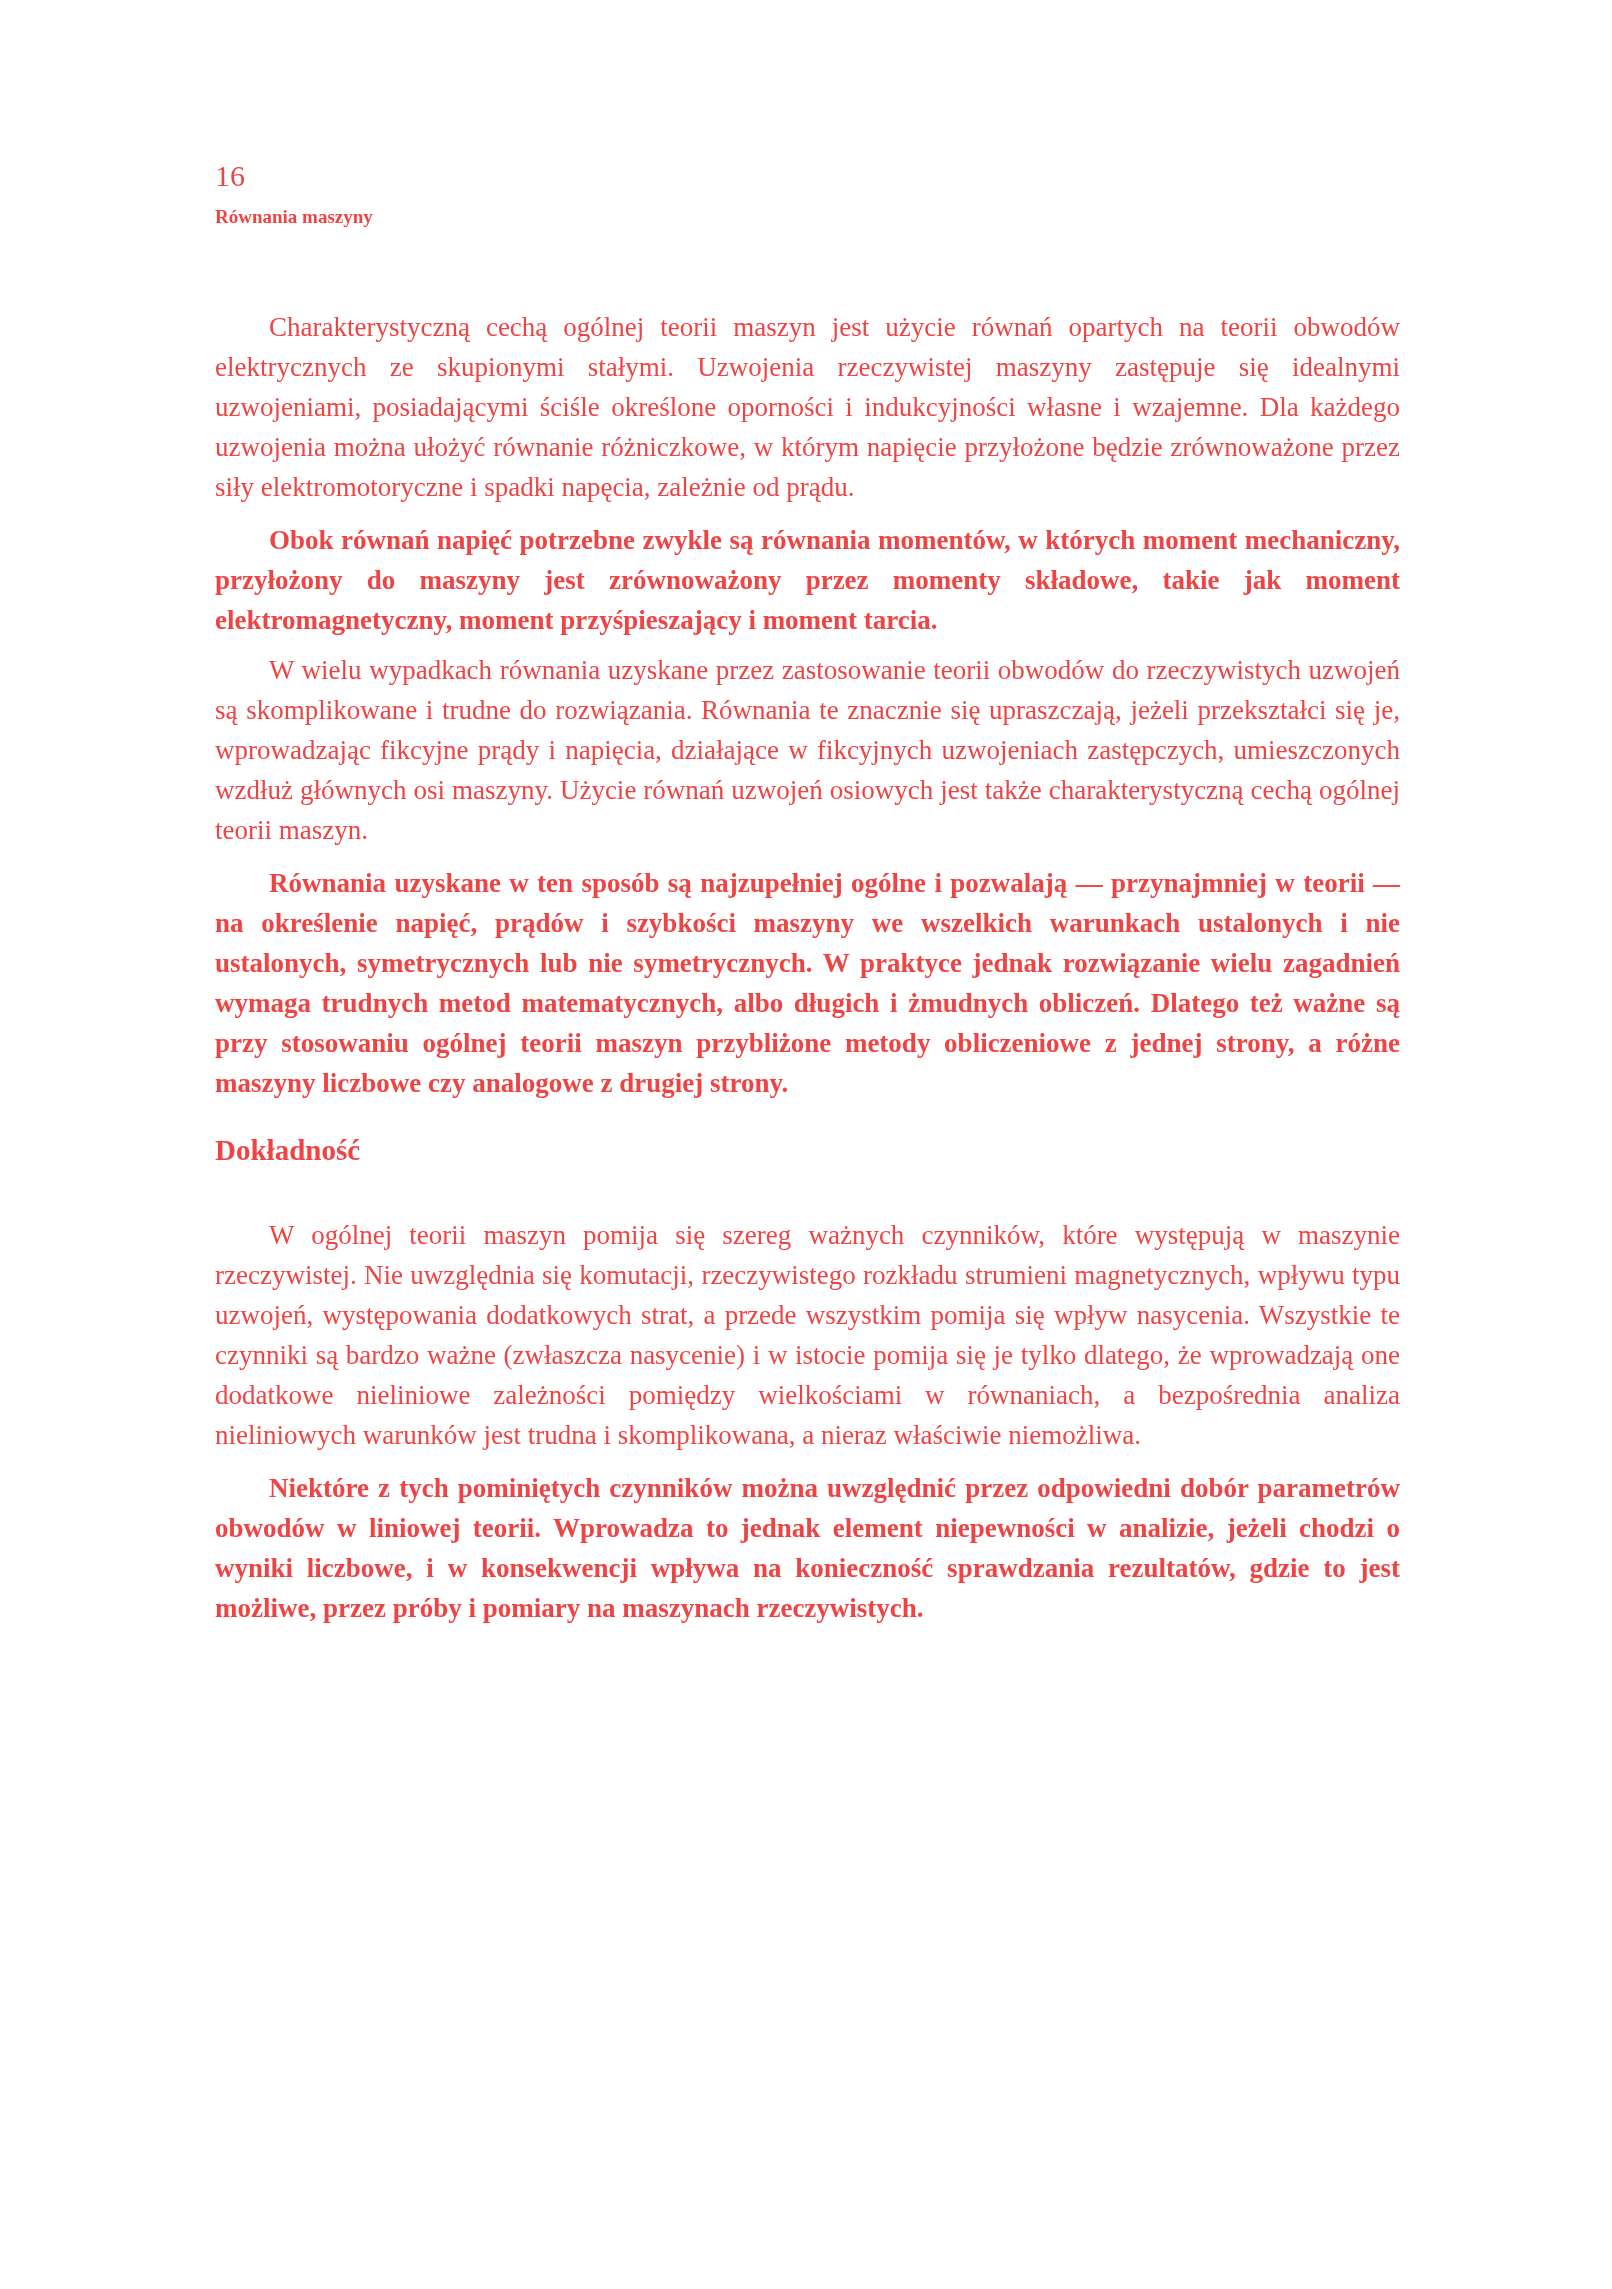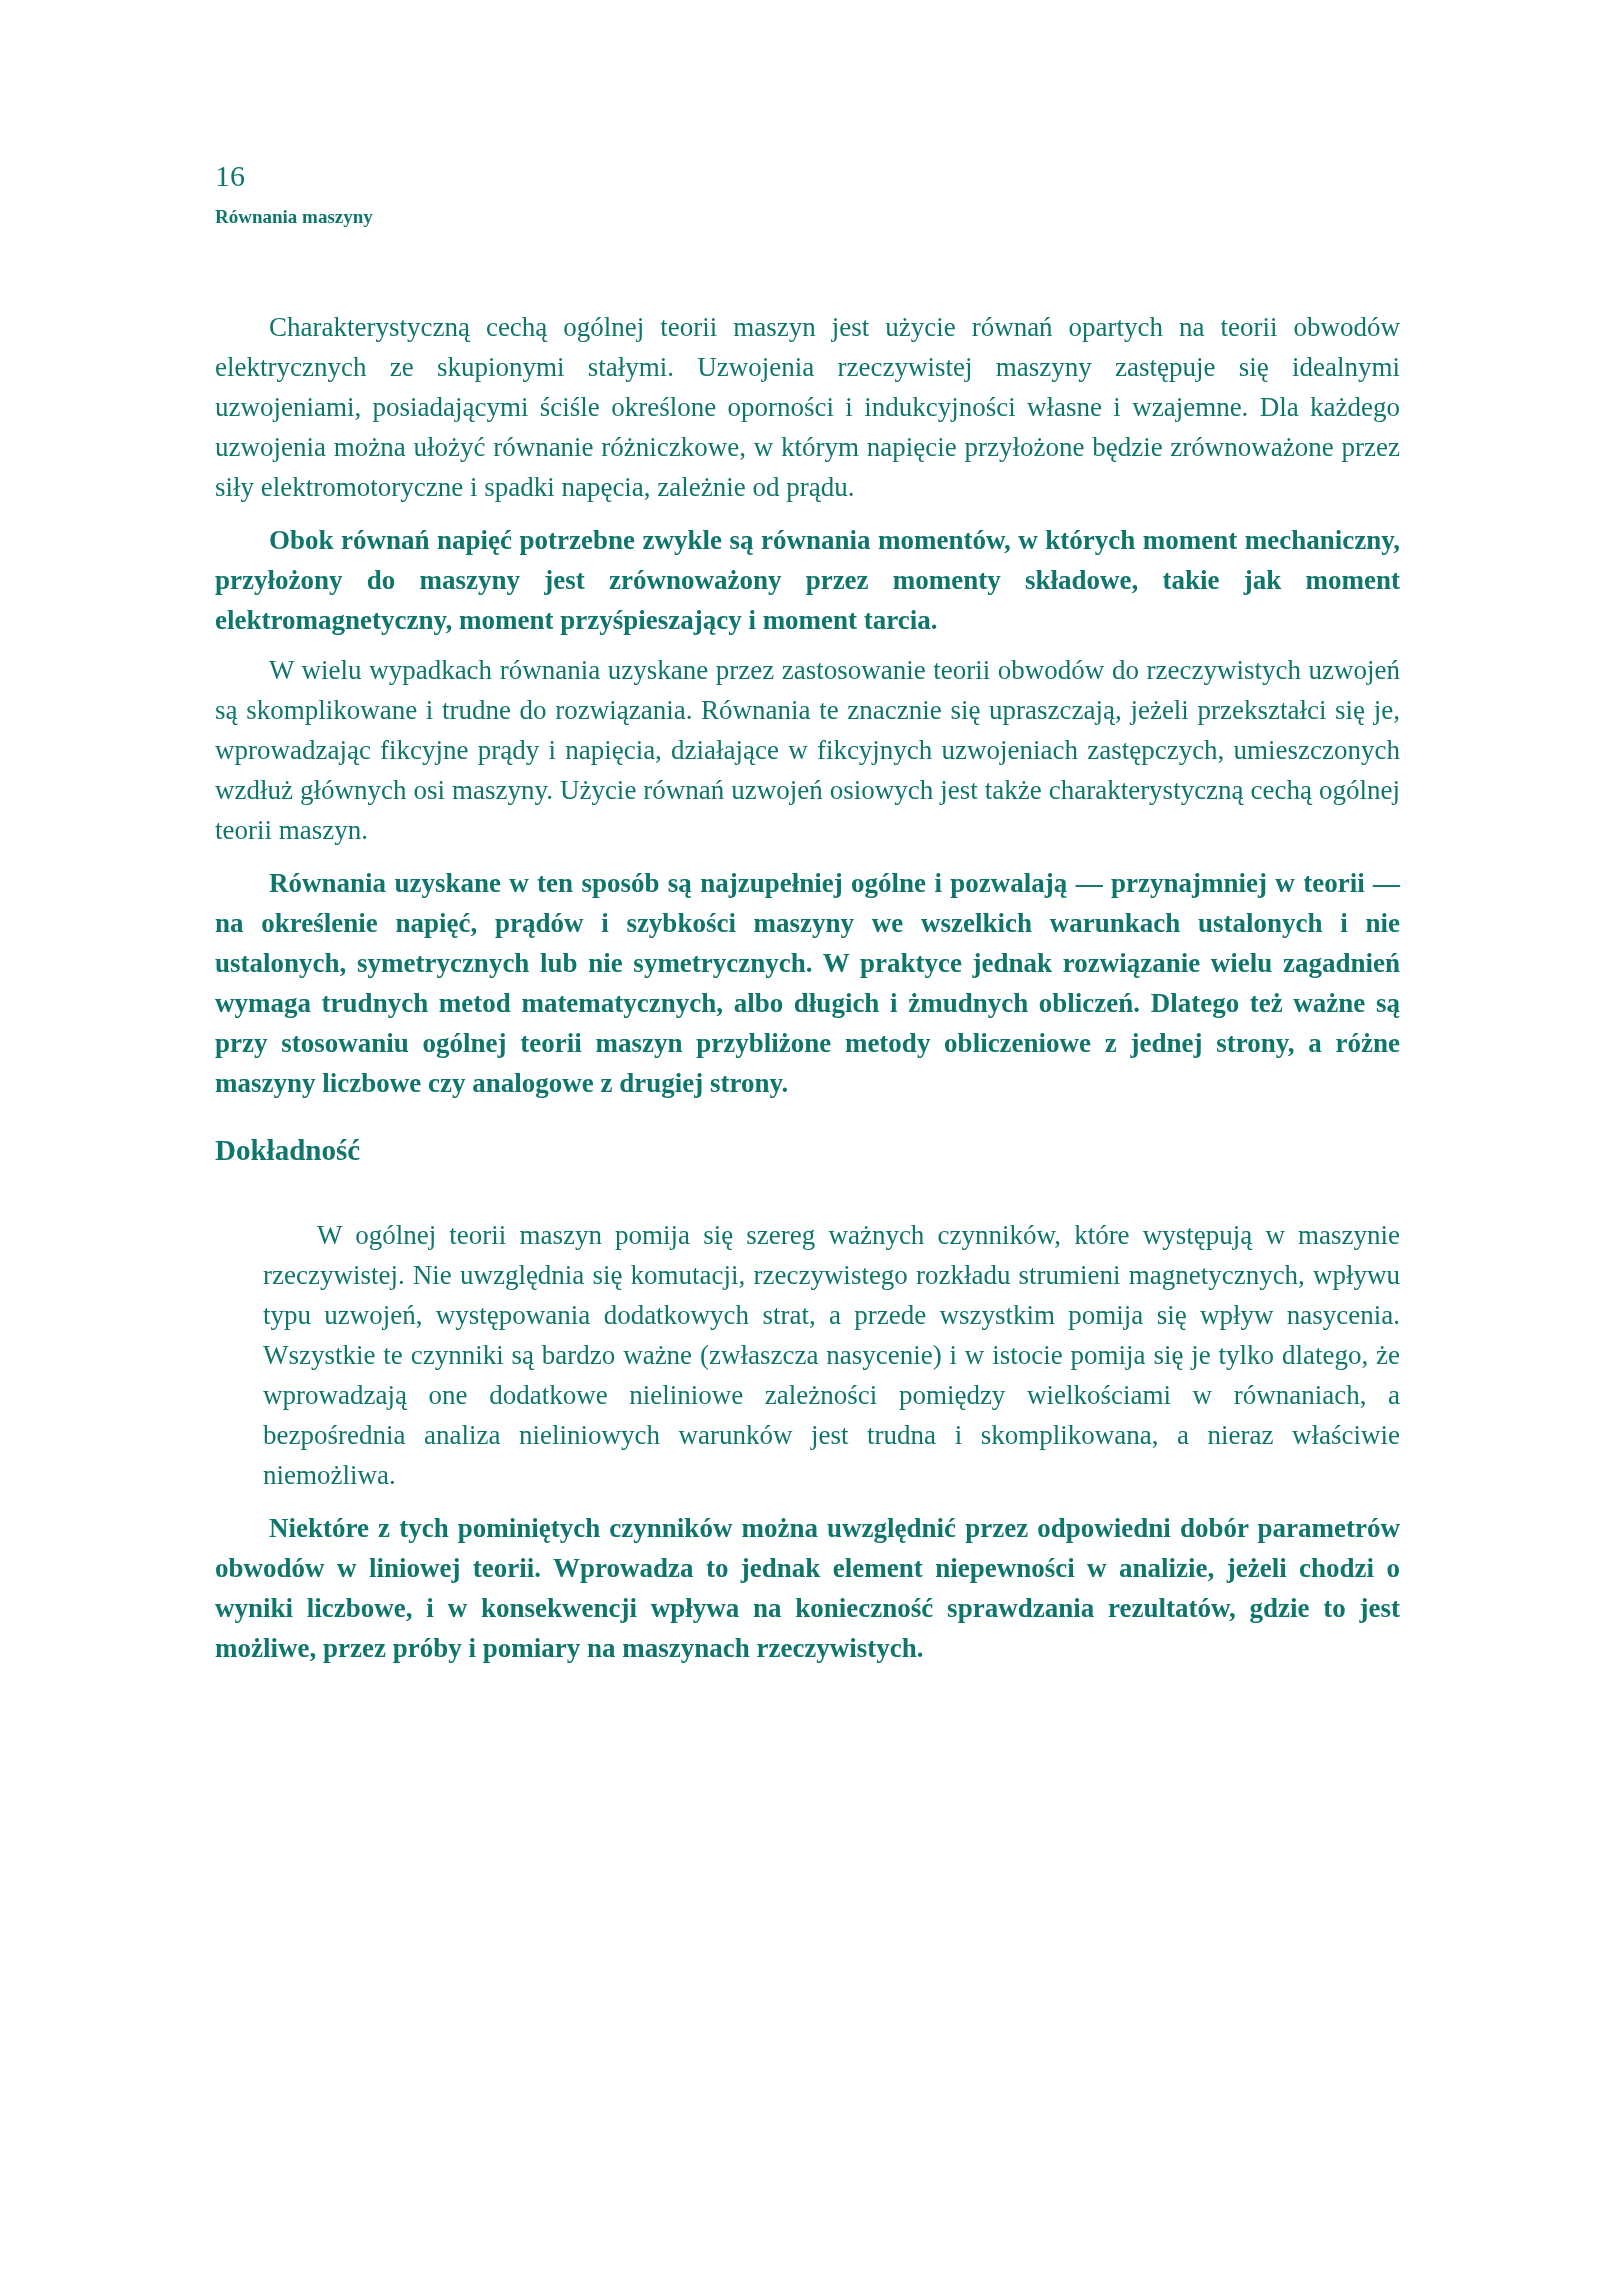--- a/index.html
+++ b/index.html
@@ -1,31 +1,31 @@
 <!DOCTYPE html>
 <html style="font-size:14.8px"><head>
 <meta charset="utf-8">
 <style>
   html, body { margin: 0; padding: 0; background: #ffffff; }
   body { width: 1612px; height: 2290px; position: relative; overflow: hidden; }
   .page {
     position: absolute; left: 215px; top: 157px; width: 1185px;
     font-family: "Liberation Serif", "DejaVu Serif", serif;
-    color: #0f766e;
+    color: #ef4444;
     font-size: 27px;
     line-height: 40px;
   }
   .page-number { font-size: 30px; line-height: 37px; margin: 0; }
   .chapter-title { font-weight: bold; font-size: 19px; line-height: 37px; margin: 3.7px 0 0 0; }
   .section-title { font-weight: bold; font-size: 29px; line-height: 37px; margin: 29px 0 0 0; }
   p { margin: 0; text-align: justify; text-indent: 54px; hyphens: manual; }
   .p-first { margin-top: 72px; }
   .p-gap { margin-top: 13px; font-weight: bold; }
   .p-tight { margin-top: 10px; }
-  .p-after-section { margin-top: 46px; margin-left: 48px; }
+  .p-after-section { margin-top: 46px; }
 </style>
 </head>
 <body>
 
 <div class="page">
   <div class="page-number">16</div>
 
   <h2 class="chapter-title">Równania maszyny</h2>
   <p class="p-first">Charakterystyczną cechą ogólnej teorii maszyn jest użycie równań opartych na teorii obwodów elektrycznych ze skupionymi stałymi. Uzwojenia rzeczywistej maszyny zastępuje się idealnymi uzwojeniami, posiadającymi ściśle określone oporności i indukcyjności własne i wzajemne. Dla każdego uzwojenia można ułożyć równanie różniczkowe, w którym napięcie przyłożone będzie zrównoważone przez siły elektromotoryczne i spadki napęcia, zależnie od prądu.</p>
   <p class="p-gap">Obok równań napięć potrzebne zwykle są równania momentów, w których moment mechaniczny, przyłożony do maszyny jest zrównoważony przez momenty składowe, takie jak moment elektromagnetyczny, moment przyśpieszający i moment tarcia.</p>

